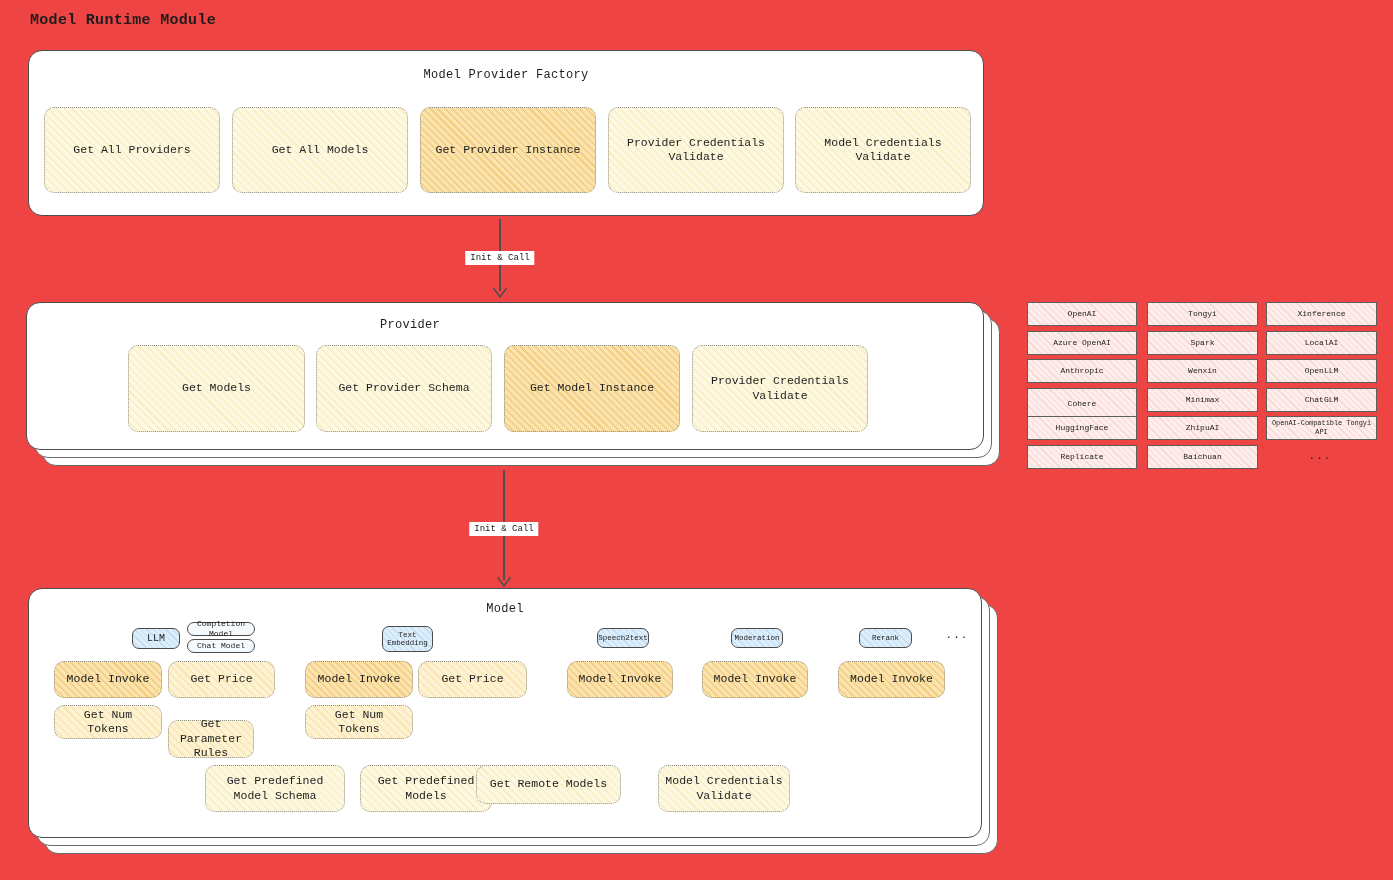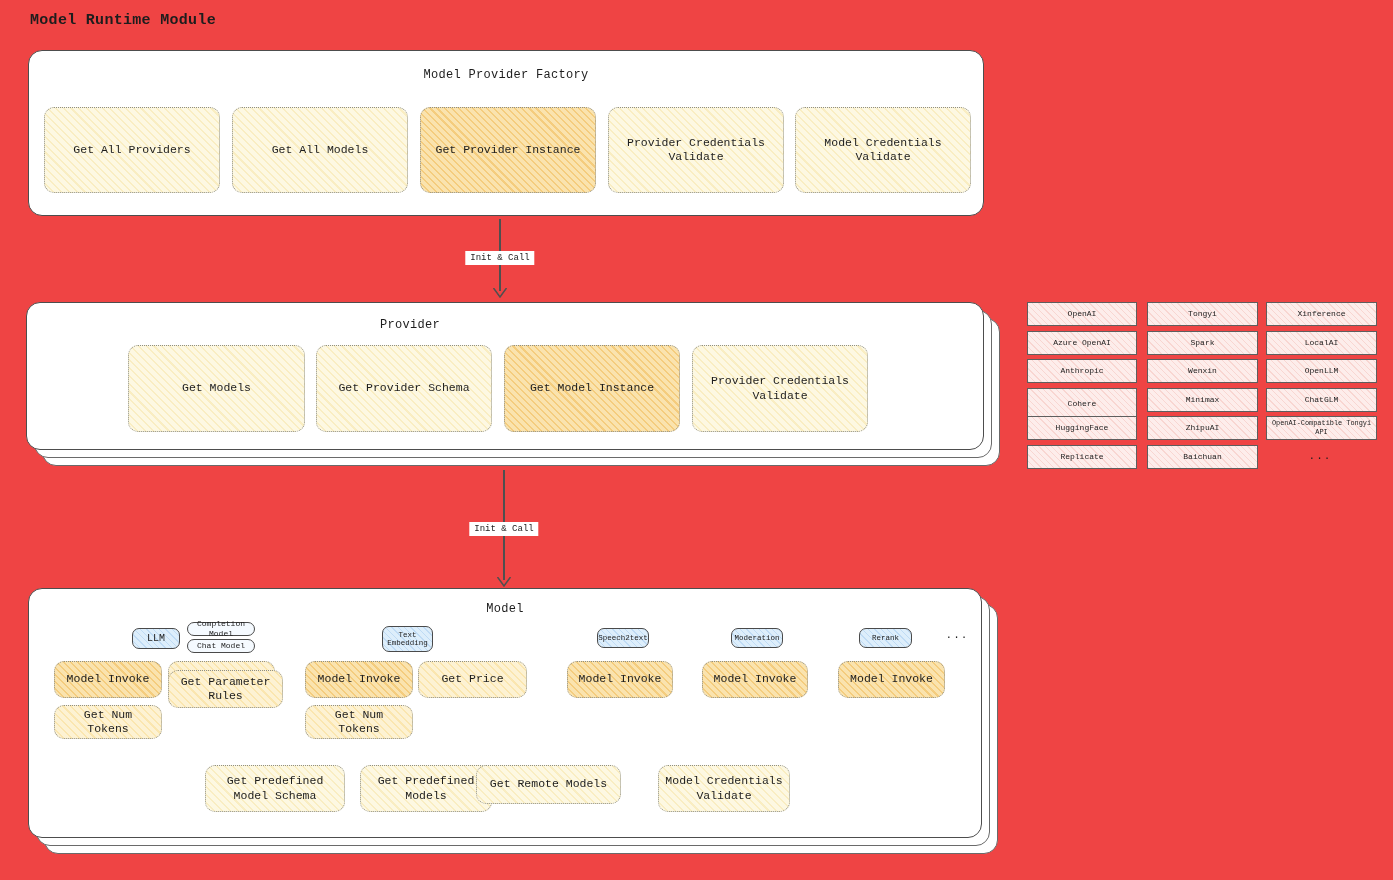--- a/index.html
+++ b/index.html
@@ -139,21 +139,21 @@
 
   <div class="node ybox hl" style="left:54px;top:661px;width:108px;height:37px;">Model Invoke</div>
   <div class="node ybox mid" style="left:168px;top:661px;width:107px;height:37px;">Get Price</div>
   <div class="node ybox hl" style="left:305px;top:661px;width:108px;height:37px;">Model Invoke</div>
   <div class="node ybox mid" style="left:418px;top:661px;width:109px;height:37px;">Get Price</div>
   <div class="node ybox hl" style="left:567px;top:661px;width:106px;height:37px;">Model Invoke</div>
   <div class="node ybox hl" style="left:702px;top:661px;width:106px;height:37px;">Model Invoke</div>
   <div class="node ybox hl" style="left:838px;top:661px;width:107px;height:37px;">Model Invoke</div>
 
   <div class="node ybox mid" style="left:54px;top:705px;width:108px;height:34px;">Get Num Tokens</div>
-  <div class="node ybox mid" style="left:168px;top:670px;width:115px;height:38px;text-align:center;">Get Parameter Rules</div>
+  <div class="node ybox mid" style="left:168px;top:720px;width:86px;height:38px;text-align:center;">Get Parameter Rules</div>
   <div class="node ybox mid" style="left:305px;top:705px;width:108px;height:34px;">Get Num Tokens</div>
 
   <div class="node ybox" style="left:205px;top:765px;width:140px;height:47px;">Get Predefined Model Schema</div>
   <div class="node ybox" style="left:360px;top:765px;width:132px;height:47px;">Get Predefined Models</div>
   <div class="node ybox" style="left:476px;top:765px;width:145px;height:39px;">Get Remote Models</div>
   <div class="node ybox" style="left:658px;top:765px;width:132px;height:47px;">Model Credentials Validate</div>
 
 </div>
 
 </body></html>

